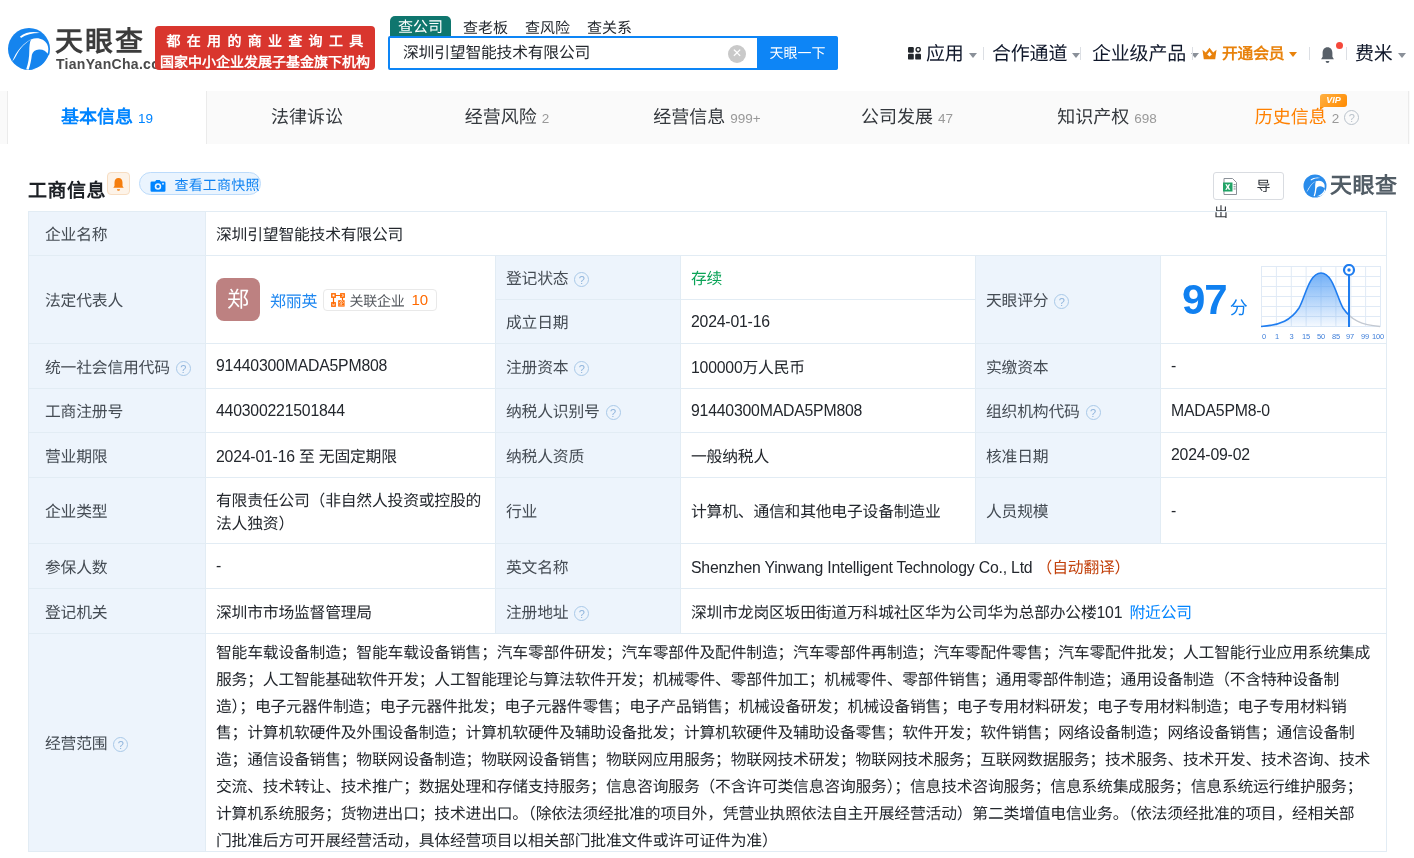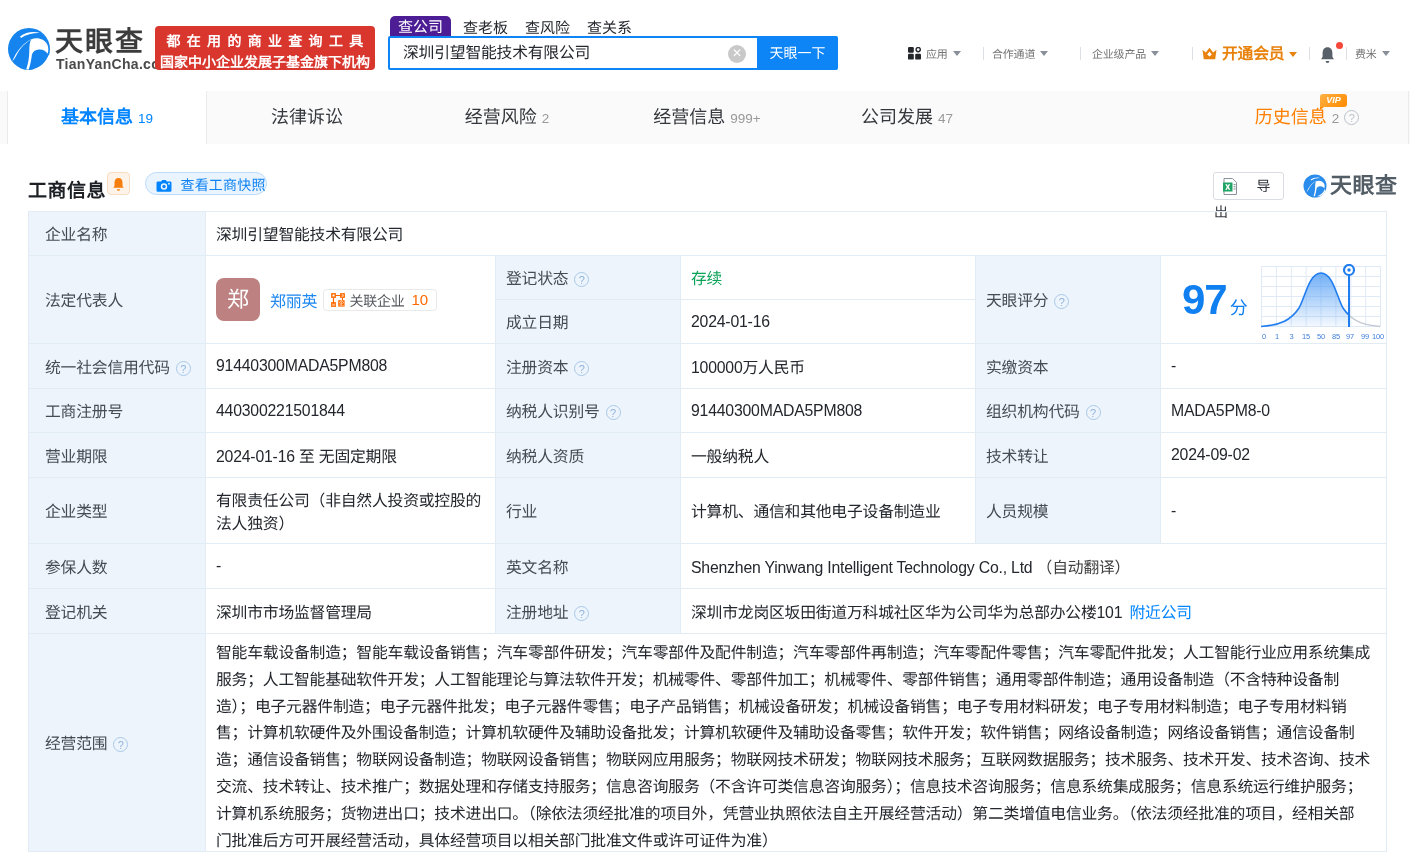--- a/index.html
+++ b/index.html
@@ -6,31 +6,31 @@
   html,body { width:1414px; height:858px; overflow:hidden; background:#fff;
     font-family:"Liberation Sans", sans-serif; }
   .abs { position:absolute; }
   
   #header { position:absolute; left:0; top:0; width:1414px; height:91px; background:#fff; }
   .redbox { position:absolute; left:155px; top:26px; width:220px; height:44px; background:#d9362e; border-radius:4px;
     color:#fff; text-align:center; }
   .redbox .l1 { font-size:14px; font-weight:bold; letter-spacing:6.3px; margin-top:4px; text-indent:6px; }
   .redbox .l2 { font-size:14px; font-weight:bold; margin-top:1px; }
   .stab { position:absolute; top:16px; height:20px; font-size:15px; color:#23272d; }
-  .stab.active { background:#4c1d95; color:#fff; left:390px; top:16px; width:61px; height:20px;
+  .stab.active { background:#0f766e; color:#fff; left:390px; top:16px; width:61px; height:20px;
     text-align:center; line-height:21px; border-radius:5px 5px 0 0; }
   .sbox { position:absolute; left:388px; top:36px; width:450px; height:34px; box-sizing:border-box;
     border:2px solid #0d85f6; border-radius:2px; background:#fff; }
   .sinput { position:absolute; left:389px; top:38px; width:360px; height:30px;
     line-height:30px; padding-left:14px; font-size:15.8px; letter-spacing:-0.2px; color:#23272d; }
   .sbtn { position:absolute; left:757px; top:36px; width:81px; height:34px; background:#0d85f6;
     color:#fff; font-size:14px; text-align:center; line-height:34px; border-radius:0 4px 4px 0; }
   .clearx { position:absolute; left:728px; top:45px; width:18px; height:18px; border-radius:50%;
     background:#c9c9c9; color:#fff; text-align:center; line-height:17px; font-size:12px; }
-  .hnav { position:absolute; top:43px; height:22px; line-height:22px; font-size:11px; letter-spacing:-0.2px; color:#737373; }
+  .hnav { position:absolute; top:43px; height:22px; line-height:22px; font-size:19px; letter-spacing:-0.2px; color:#0f172a; }
   .caret { display:inline-block; width:0; height:0; border-left:4.5px solid transparent;
     border-right:4.5px solid transparent; border-top:5px solid #8a9099; vertical-align:2px; margin-left:5px; }
   .vsep { position:absolute; top:47px; width:1px; height:13px; background:#dcdfe4; }
   
   #tabbar { position:absolute; left:0; top:91px; width:1410px; height:53px; background:#fafafa; }
   .btab { position:absolute; top:0; height:53px; line-height:53px; text-align:center; font-size:18px; color:#34383d; }
   .btab .cnt { font-size:13.5px; color:#999; margin-left:5px; }
   .btab.on { background:#fff; color:#0084ff; font-weight:bold; border-left:1px solid #ebebeb; border-right:1px solid #ebebeb; }
   .btab.on .cnt { color:#0084ff; font-weight:normal; }
   .btab.vip { color:#ff8000; }
@@ -108,33 +108,34 @@
   <div class="abs" style="left:1336px;top:42px;width:7px;height:7px;border-radius:50%;background:#f5483b"></div>
   <div class="hnav" style="left:1355px">费米<span class="caret"></span></div>
 </div>
 
 <div id="tabbar">
   <div class="btab on" style="left:7px;width:200px">基本信息<span class="cnt">19</span></div>
   <div class="btab" style="left:207px;width:200px">法律诉讼</div>
   <div class="btab" style="left:407px;width:200px">经营风险<span class="cnt">2</span></div>
   <div class="btab" style="left:607px;width:200px">经营信息<span class="cnt">999+</span></div>
   <div class="btab" style="left:807px;width:200px">公司发展<span class="cnt">47</span></div>
+  <div class="btab" style="left:1007px;width:200px">知识产权<span class="cnt">698</span></div>
   <div class="btab vip" style="left:1207px;width:200px">历史信息<span class="cnt">2</span><span class="qm2"></span></div>
   <div style="position:absolute;left:1408px;top:0;width:1px;height:53px;background:#ebebeb"></div>
   <div class="vipbadge">VIP</div>
 </div>
 
 <div class="secttl">工商信息</div>
 <div class="abs" style="left:107px;top:172px;width:23px;height:23px;background:#fdf3e8;border:1px solid #f7ddc2;border-radius:4px;text-align:center;box-sizing:border-box;">
   <svg style="margin-top:3.5px" width="13" height="15" viewBox="0 0 14 16">
     <path d="M7 1 C4.2 1 2.7 3 2.7 5.8 L2.7 9.5 L1.4 11.6 L12.6 11.6 L11.3 9.5 L11.3 5.8 C11.3 3 9.8 1 7 1 Z" fill="#f57e0e"></path>
     <path d="M5.3 13 a1.7 1.7 0 0 0 3.4 0 Z" fill="#f57e0e"></path>
   </svg>
 </div>
-<div class="abs" style="left:145px;top:172px;width:122px;height:23px;border:1px solid #bcdbfb;border-radius:12px;background:#eaf4fe;line-height:23px;box-sizing:border-box;">
+<div class="abs" style="left:139px;top:172px;width:122px;height:23px;border:1px solid #bcdbfb;border-radius:12px;background:#eaf4fe;line-height:23px;box-sizing:border-box;">
   <svg style="vertical-align:-2.5px;margin-left:10px" width="16" height="13.5" viewBox="0 0 15 13">
     <path d="M1.5 2.5 L4.7 2.5 L5.8 0.9 L9.2 0.9 L10.3 2.5 L13.5 2.5 A1.2 1.2 0 0 1 14.7 3.7 L14.7 11 A1.2 1.2 0 0 1 13.5 12.2 L1.5 12.2 A1.2 1.2 0 0 1 0.3 11 L0.3 3.7 A1.2 1.2 0 0 1 1.5 2.5 Z" fill="#0084ff"></path>
     <circle cx="7.5" cy="7.2" r="3.1" fill="#eaf4fe"></circle>
     <circle cx="7.5" cy="7.2" r="1.6" fill="#0f82f2"></circle>
     <circle cx="12.3" cy="4.6" r="0.9" fill="#eaf4fe"></circle>
   </svg>
   <span style="font-size:14px;color:#0f82f2;margin-left:4px;letter-spacing:0.2px;">查看工商快照</span>
 </div>
 <div class="abs" style="left:1213px;top:172px;width:71px;height:28px;border:1px solid #d9dce1;border-radius:3px;background:#fff;line-height:26px;">
   <svg style="vertical-align:-3.5px;margin-left:9px" width="14" height="17" viewBox="0 0 14 17">
@@ -254,36 +255,36 @@
     <td class="lb">纳税人识别号<span class="qm">?</span></td>
         <td>91440300MADA5PM808</td>
     <td class="lb">组织机构代码<span class="qm">?</span></td>
         <td>MADA5PM8-0</td>
       </tr>
   <tr style="height:45px">
         <td class="lb c1">营业期限</td>
         <td>2024-01-16 至 无固定期限</td>
     <td class="lb">纳税人资质</td>
         <td>一般纳税人</td>
-    <td class="lb">技术转让</td>
+    <td class="lb">核准日期</td>
         <td>2024-09-02</td>
       </tr>
   <tr style="height:66px">
         <td class="lb c1">企业类型</td>
         <td>有限责任公司（非自然人投资或控股的法人独资）</td>
     <td class="lb">行业</td>
         <td>计算机、通信和其他电子设备制造业</td>
     <td class="lb">人员规模</td>
         <td>-</td>
       </tr>
   <tr style="height:45px">
         <td class="lb c1">参保人数</td>
         <td>-</td>
     <td class="lb">英文名称</td>
-        <td colspan="3">Shenzhen Yinwang Intelligent Technology Co., Ltd <span style="color:#404040">（自动翻译）</span></td>
+        <td colspan="3">Shenzhen Yinwang Intelligent Technology Co., Ltd <span style="color:#c2410c">（自动翻译）</span></td>
       </tr>
   <tr style="height:45px">
         <td class="lb c1">登记机关</td>
         <td>深圳市市场监督管理局</td>
     <td class="lb">注册地址<span class="qm">?</span></td>
         <td colspan="3">深圳市龙岗区坂田街道万科城社区华为公司华为总部办公楼101 <span class="lnk" style="margin-left:3px">附近公司</span></td>
       </tr>
   <tr style="height:218px">
         <td class="lb c1" style="vertical-align:middle">经营范围<span class="qm">?</span></td>
     <td colspan="5" style="padding:0 0 0 10px;">

